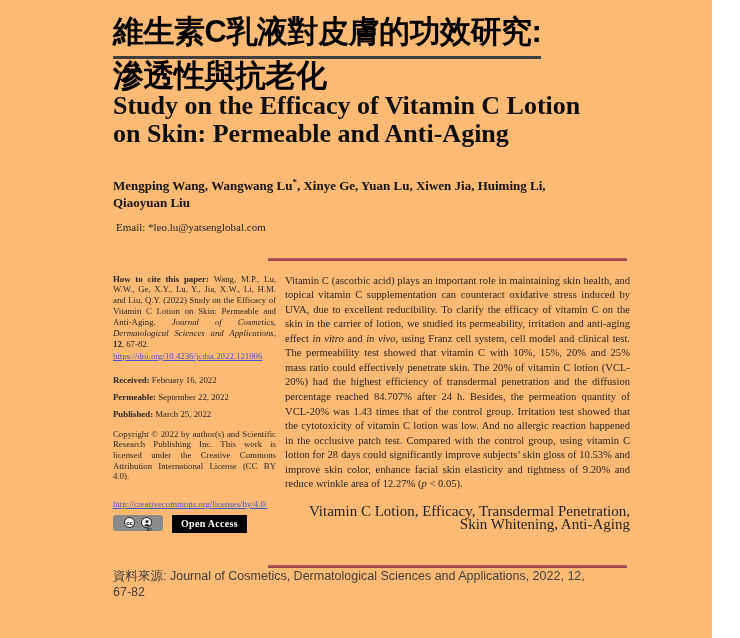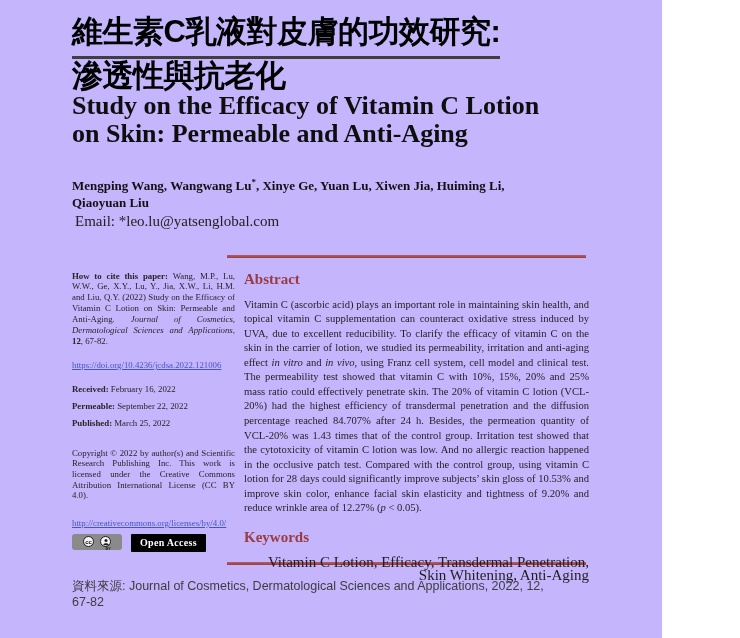--- a/index.html
+++ b/index.html
@@ -5,62 +5,62 @@
   :root{
     --accent-red:#9a3b40;
     --link-blue:#4456c7;
     --underline-dark:#3f3f3f;
     --ink:#1c1c1c;
   }
   *{box-sizing:border-box;margin:0;padding:0;}
   html,body{background:#ffffff;}
   body{width:740px;height:638px;overflow:hidden;}
   .page{
-    position:relative;width:662px;height:638px;background:#c4b5fd;
+    position:relative;width:712px;height:638px;background:#fdba74;
     font-family:"Liberation Serif",serif;color:var(--ink);
-    padding:16px 113px 0 72px;
+    padding:16px 113px 0 113px;
   }
   
   .title-zh{
     font-family:"Liberation Sans",sans-serif;
     font-weight:900;font-size:31px;letter-spacing:-0.5px;
     color:#000;line-height:1.05;
   }
   .zh-line1{display:inline-block;padding-bottom:7px;border-bottom:3px solid var(--underline-dark);}
   .zh-line2{display:block;margin-top:1px;}
   .title-en{
     font-family:"Liberation Serif",serif;
     font-weight:bold;font-size:26px;line-height:1.08;color:#0e0e0e;
     max-width:500px;
   }
   .authors{margin-top:29px;font-size:13px;font-weight:bold;color:#111;}
   .authors sup{font-size:9px;}
   .affiliation{margin-top:17px;font-size:11px;color:#222;}
-  .email{margin-top:2px;padding-left:3px;font-size:15px;color:#222;}
+  .email{margin-top:10px;padding-left:3px;font-size:11px;color:#222;}
   
   .rule{height:3px;background:linear-gradient(#b26166,var(--accent-red));border:0;}
   .rule-top{margin-top:25px;margin-left:155px;width:359px;}
   .rule-bottom{margin-left:155px;width:359px;}
   
   .columns{display:flex;margin-top:13px;height:291px;}
   .left-col{
     width:163px;flex:0 0 163px;font-size:8.8px;line-height:10.9px;
     text-align:justify;color:#262626;
   }
   .right-col{margin-left:9px;width:345px;flex:0 0 345px;}
   .cite{margin:0;}
   .link{
     color:var(--link-blue);text-decoration:underline;cursor:pointer;
     word-break:break-all;
   }
-  .doi-link{display:block;margin-top:13px;}
+  .doi-link{display:block;margin-top:1px;}
   .dates{margin-top:13px;}
   .date-row{margin-bottom:6px;line-height:11px;}
   .date-label{font-weight:bold;}
-  .copyright{margin-top:19px;line-height:10.6px;}
+  .copyright{margin-top:9px;line-height:10.6px;}
   .cc-link{display:block;margin-top:17px;}
   .badges{margin-top:5px;display:flex;align-items:flex-start;gap:9px;}
   .cc-badge{
     position:relative;width:50px;height:16px;background:#8a8a8a;
     border-radius:3px;display:flex;align-items:center;justify-content:center;gap:6px;
   }
   .cc-circle{
     width:11px;height:11px;border-radius:50%;background:#f4f4f4;
     border:1px solid #1e1e1e;color:#111;font-family:"Liberation Sans",sans-serif;
     font-size:6px;font-weight:bold;display:flex;align-items:center;justify-content:center;
@@ -81,21 +81,21 @@
     font-family:"Liberation Serif",serif;margin-bottom:10px;
   }
   .abstract-body{
     font-size:10.6px;line-height:14.55px;text-align:justify;color:#1f1f1f;
     margin-bottom:13px;
   }
   .keywords-heading{margin-top:0;}
   .keywords-body{font-size:15px;line-height:13.5px;text-align:right;color:#1f1f1f;}
   
   .footer-source{
-    margin-top:13px;font-family:"Liberation Sans",sans-serif;
+    font-family:"Liberation Sans",sans-serif;
     font-size:12.5px;color:#3d3d3d;
   }
 </style>
 </head>
 <body>
 
 <div class="page">
 
   <h1 class="title-zh">
     <span class="zh-line1">維生素C乳液對皮膚的功效研究:</span>
@@ -143,23 +143,21 @@
               <path d="M1.6 9 C1.6 5.9 8.4 5.9 8.4 9 Z" fill="#1e1e1e"></path>
             </svg>
           </span>
           <span class="by-label">BY</span>
         </div>
         <div class="oa-badge">Open Access</div>
       </div>
     </aside>
 
     <main class="right-col">
-      <h3 class="sec-heading">Abstract</h3>
       <p class="abstract-body"><span>Vitamin C (ascorbic acid) plays an important role in maintaining skin health, and topical vitamin C supplementation can counteract oxidative stress induced by UVA, due to excellent reducibility. To clarify the efficacy of vitamin C on the skin in the carrier of lotion, we studied its permeability, irritation and anti-aging effect </span><span style="font-style: italic;">in vitro</span><span> and </span><span style="font-style: italic;">in vivo</span><span>, using Franz cell system, cell model and clinical test. The permeability test showed that vitamin C with 10%, 15%, 20% and 25% mass ratio could effectively penetrate skin. The 20% of vitamin C lotion (VCL-20%) had the highest efficiency of transdermal penetration and the diffusion percentage reached 84.707% after 24 h. Besides, the permeation quantity of VCL-20% was 1.43 times that of the control group. Irritation test showed that the cytotoxicity of vitamin C lotion was low. And no allergic reaction happened in the occlusive patch test. Compared with the control group, using vitamin C lotion for 28 days could significantly improve subjects’ skin gloss of 10.53% and improve skin color, enhance facial skin elasticity and tightness of 9.20% and reduce wrinkle area of 12.27% (</span><span style="font-style: italic;">p</span><span> &lt; 0.05).</span></p>
-      <h3 class="sec-heading keywords-heading">Keywords</h3>
       <p class="keywords-body">Vitamin C Lotion, Efficacy, Transdermal Penetration, Skin Whitening, Anti-Aging</p>
     </main>
 
   </div>
 
   <div class="rule rule-bottom"></div>
 
   <div class="footer-source">資料來源: Journal of Cosmetics, Dermatological Sciences and Applications, 2022, 12, 67-82</div>
 
 </div>

